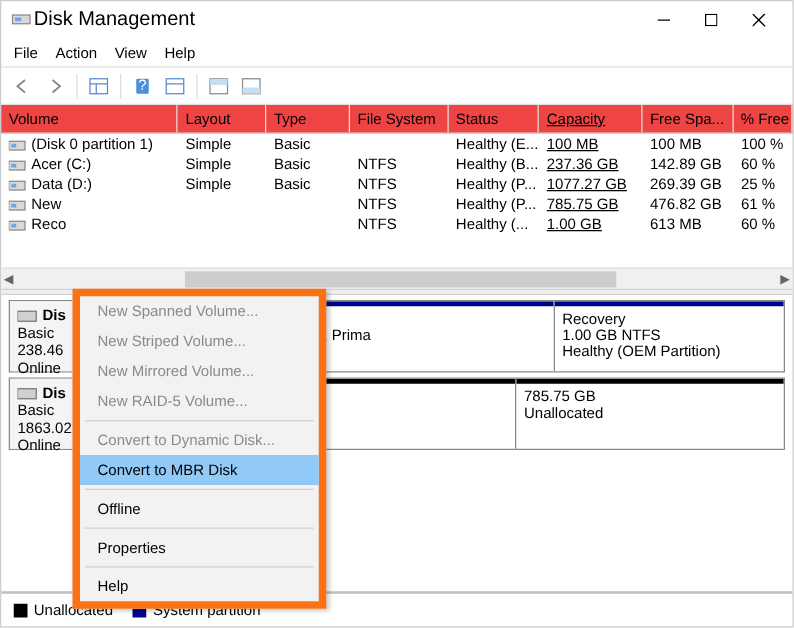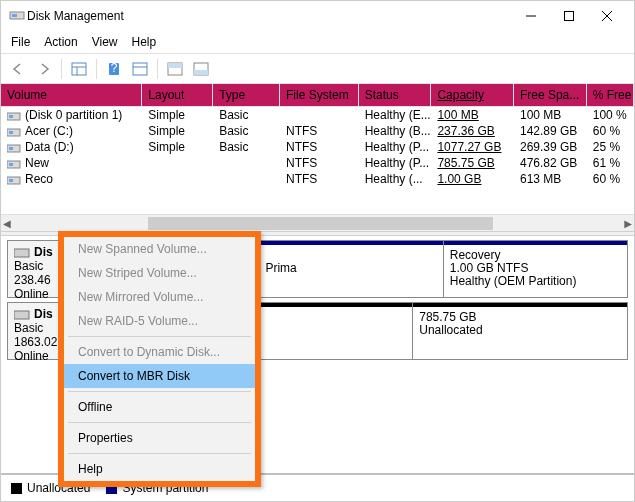--- a/index.html
+++ b/index.html
@@ -1,26 +1,26 @@
 <!DOCTYPE html>
 <html><head>
 <meta charset="utf-8">
 <style>
 * { box-sizing: border-box; margin: 0; padding: 0; font-family: "Segoe UI", Tahoma, sans-serif; font-size: 12px; }
 body { background: #fff; width: 635px; height: 502px; border: 1px solid #ccc; display: flex; flex-direction: column; overflow: hidden; }
 .titlebar { display: flex; align-items: center; height: 30px; padding: 0 8px; }
-.titlebar .title { flex: 1; font-size: 12px; padding-left: 2px; }
+.titlebar .title { flex: 1; font-size: 16px; padding-left: 2px; }
 .win-btn { width: 38px; height: 28px; display: flex; align-items: center; justify-content: center; }
 .menubar { display: flex; gap: 14px; padding: 4px 10px; border-bottom: 1px solid #e0e0e0; }
 .menubar span { cursor: default; }
 .toolbar { display: flex; align-items: center; gap: 4px; padding: 3px 6px; border-bottom: 1px solid #e0e0e0; height: 30px; }
 .tbtn { width: 22px; height: 22px; display: flex; align-items: center; justify-content: center; border: 1px solid transparent; }
 .tbtn svg { display:block;}
 .sep { width: 1px; height: 20px; background: #ddd; margin: 0 2px; }
-.grid-header { display: flex; background: #be185d; border-bottom: 1px solid #e0e0e0; }
+.grid-header { display: flex; background: #ef4444; border-bottom: 1px solid #e0e0e0; }
 .grid-header .col { padding: 4px 6px; border-right: 1px solid #e0e0e0; white-space: nowrap; overflow:hidden; }
 .rows { }
 .row { display: flex; padding: 0; }
 .row .cell { padding: 1px 6px; white-space: nowrap; overflow: hidden; }
 .c0{width:144px;} .c1{width:72px;} .c2{width:68px;} .c3{width:80px;} .c4{width:74px;} .c5{width:84px;text-decoration:underline;} .c6{width:74px;} .c7{width:48px;}
 .vicon { display:inline-block; width:14px; height:10px; margin-right:4px; vertical-align:middle;}
 .vicon svg{display:block;}
 .hscroll { height: 17px; background: #f0f0f0; border-top:1px solid #e0e0e0; display:flex; align-items:center; justify-content:space-between; padding:0 2px;}
 .hscroll .thumb{ height:13px; background:#cdcdcd; }
 .splitter{ height:5px; background:#f0f0f0; border-top:1px solid #d0d0d0; border-bottom:1px solid #d0d0d0;}

